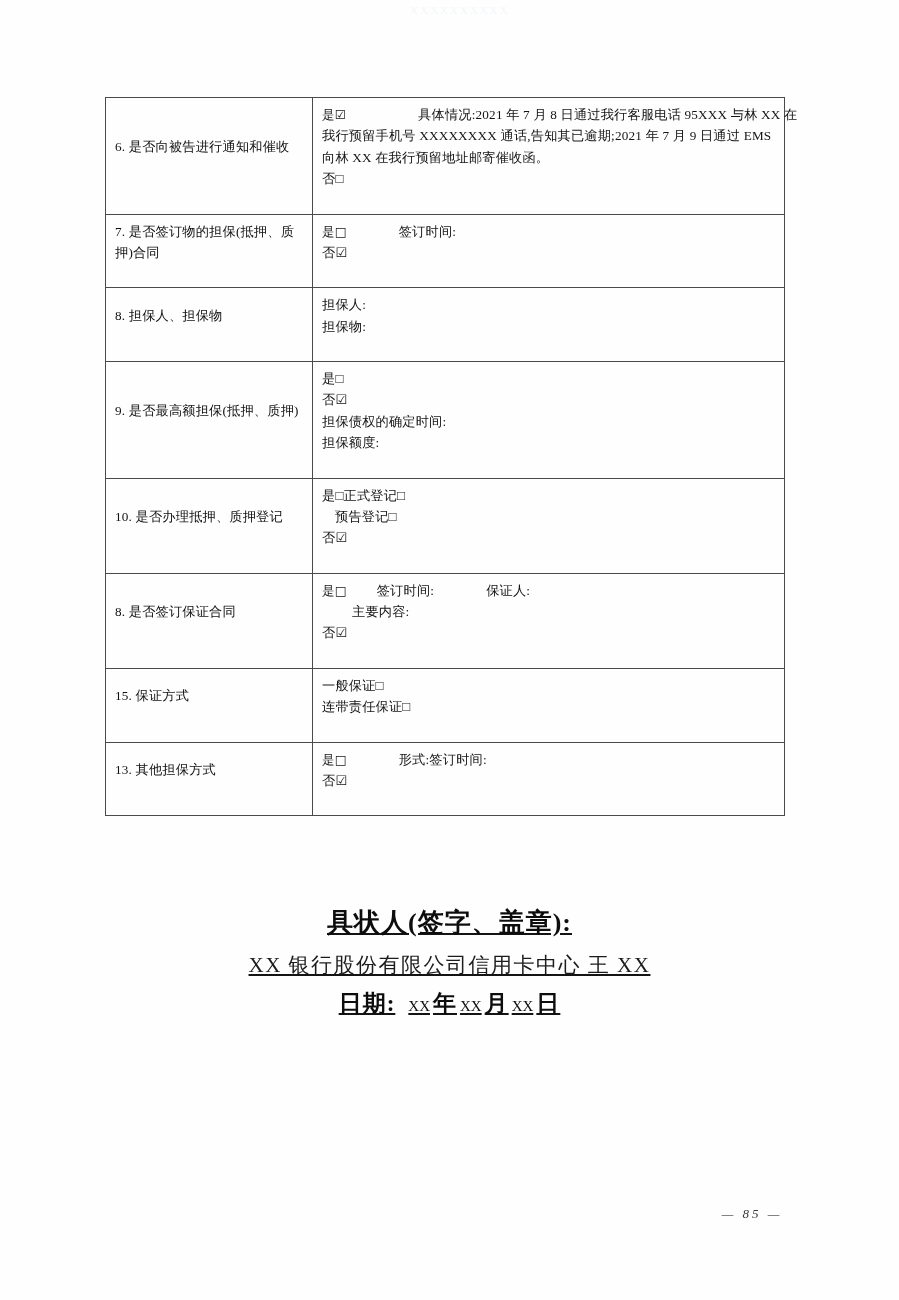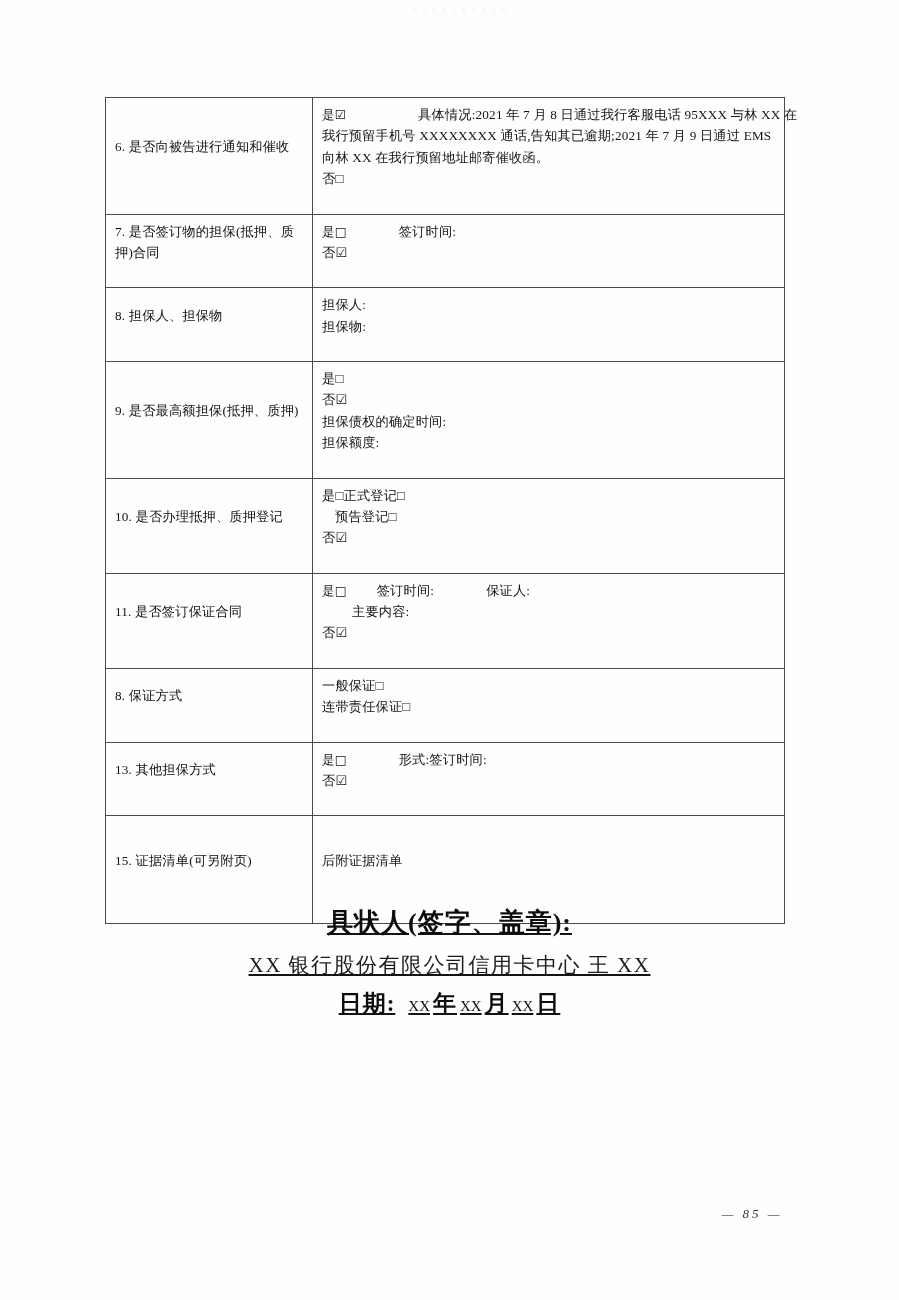--- a/index.html
+++ b/index.html
@@ -179,51 +179,45 @@
       <tr class="r-med">
         <td class="cell-label">10. 是否办理抵押、质押登记</td>
         <td class="cell-value">
           <span class="line">是□正式登记□</span>
           <span class="line indent">预告登记□</span>
           <span class="line">否☑</span>
         </td>
       </tr>
 
       <tr class="r-med">
-        <td class="cell-label">11. 是否签订保证合同</td>
+        <td class="cell-label">8. 是否签订保证合同</td>
         <td class="cell-value">
           <span class="line"><span class="box">是□</span><span class="gap-sm"></span><span>签订时间:</span><span class="gap-md"></span><span>保证人:</span></span>
           <span class="line"><span class="gap-sm"></span><span>主要内容:</span></span>
           <span class="line">否☑</span>
         </td>
       </tr>
 
       <tr class="r-sm">
-        <td class="cell-label">8. 保证方式</td>
+        <td class="cell-label">15. 保证方式</td>
         <td class="cell-value">
           <span class="line">一般保证□</span>
           <span class="line">连带责任保证□</span>
         </td>
       </tr>
 
       <tr class="r-sm">
         <td class="cell-label">13. 其他担保方式</td>
         <td class="cell-value">
           <span class="line"><span class="box">是□</span><span class="gap-md"></span><span>形式:签订时间:</span></span>
           <span class="line">否☑</span>
         </td>
       </tr>
 
 
-      <tr class="r-huge">
-        <td class="cell-label">15. 证据清单(可另附页)</td>
-        <td class="cell-value">
-          <span class="line">后附证据清单</span>
-        </td>
-      </tr>
 
     </tbody>
   </table>
 
   <div class="sig-wrap">
     <div class="sig-title">具状人(签字、盖章):</div>
     <div class="sig-org">XX 银行股份有限公司信用卡中心  王 XX</div>
     <div class="sig-date">
       <span class="lbl">日期:</span><span class="xx">XX</span><span>年</span><span class="xx">XX</span><span>月</span><span class="xx">XX</span><span>日</span>
     </div>

